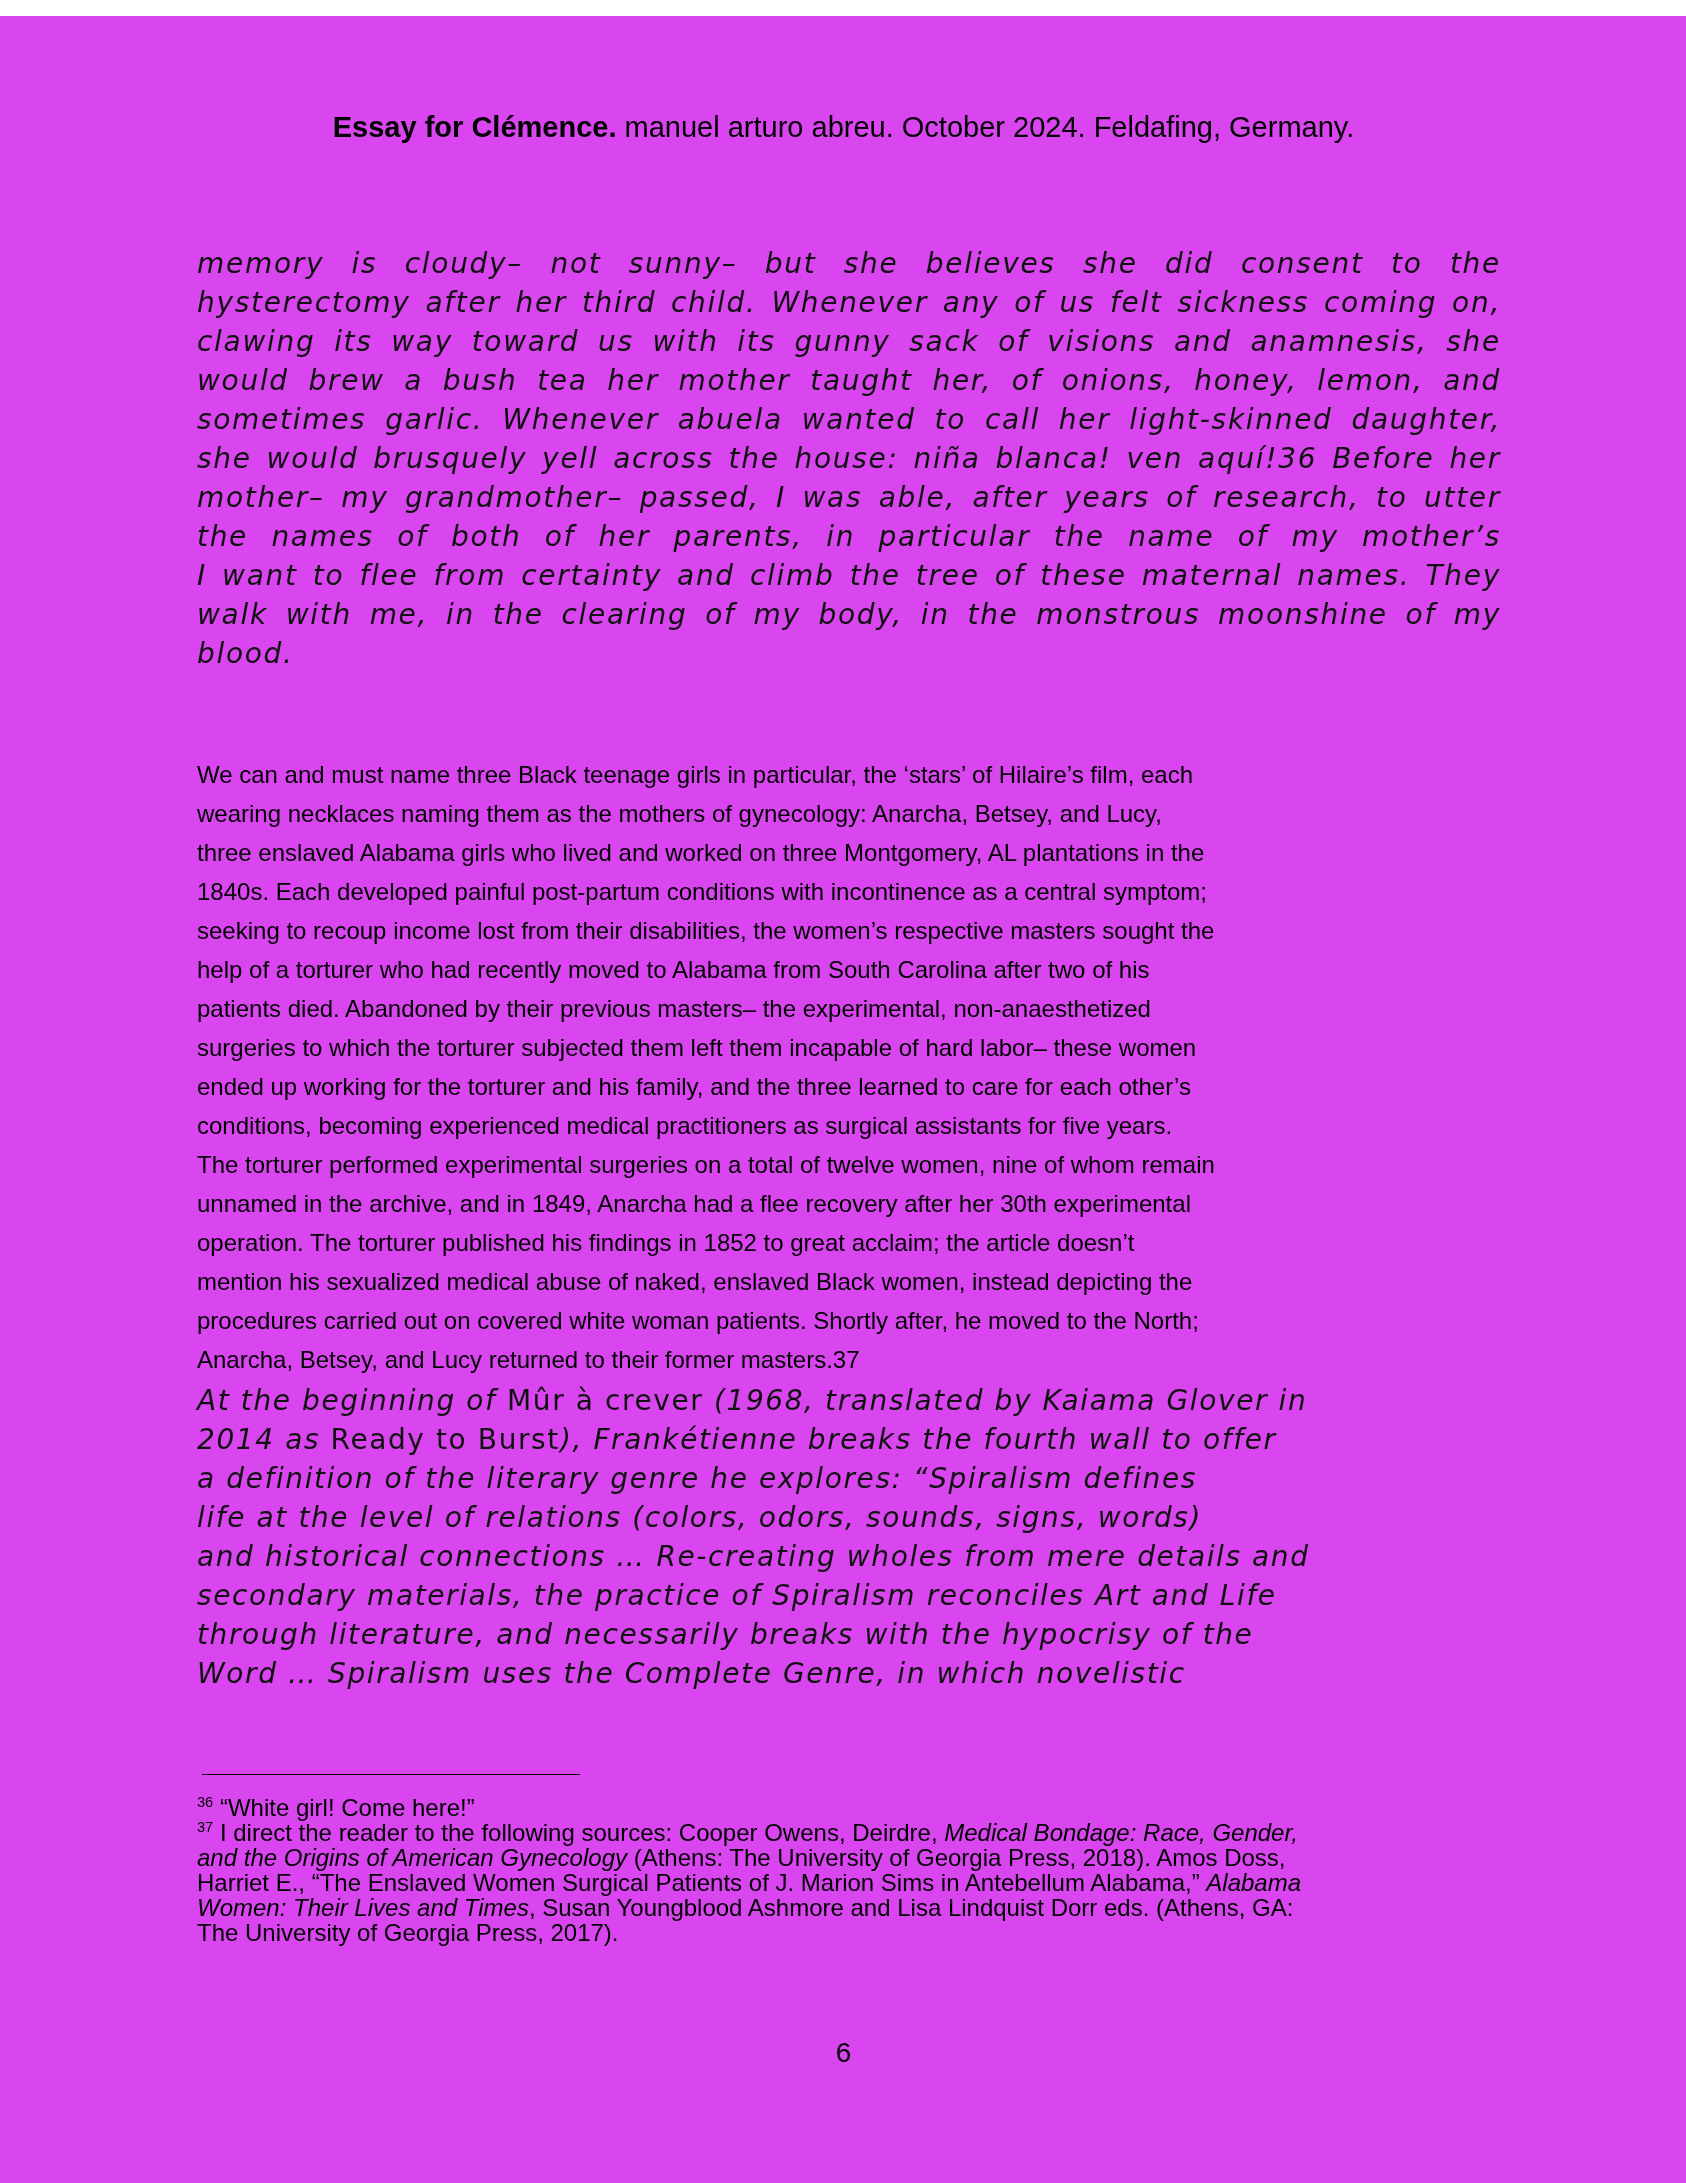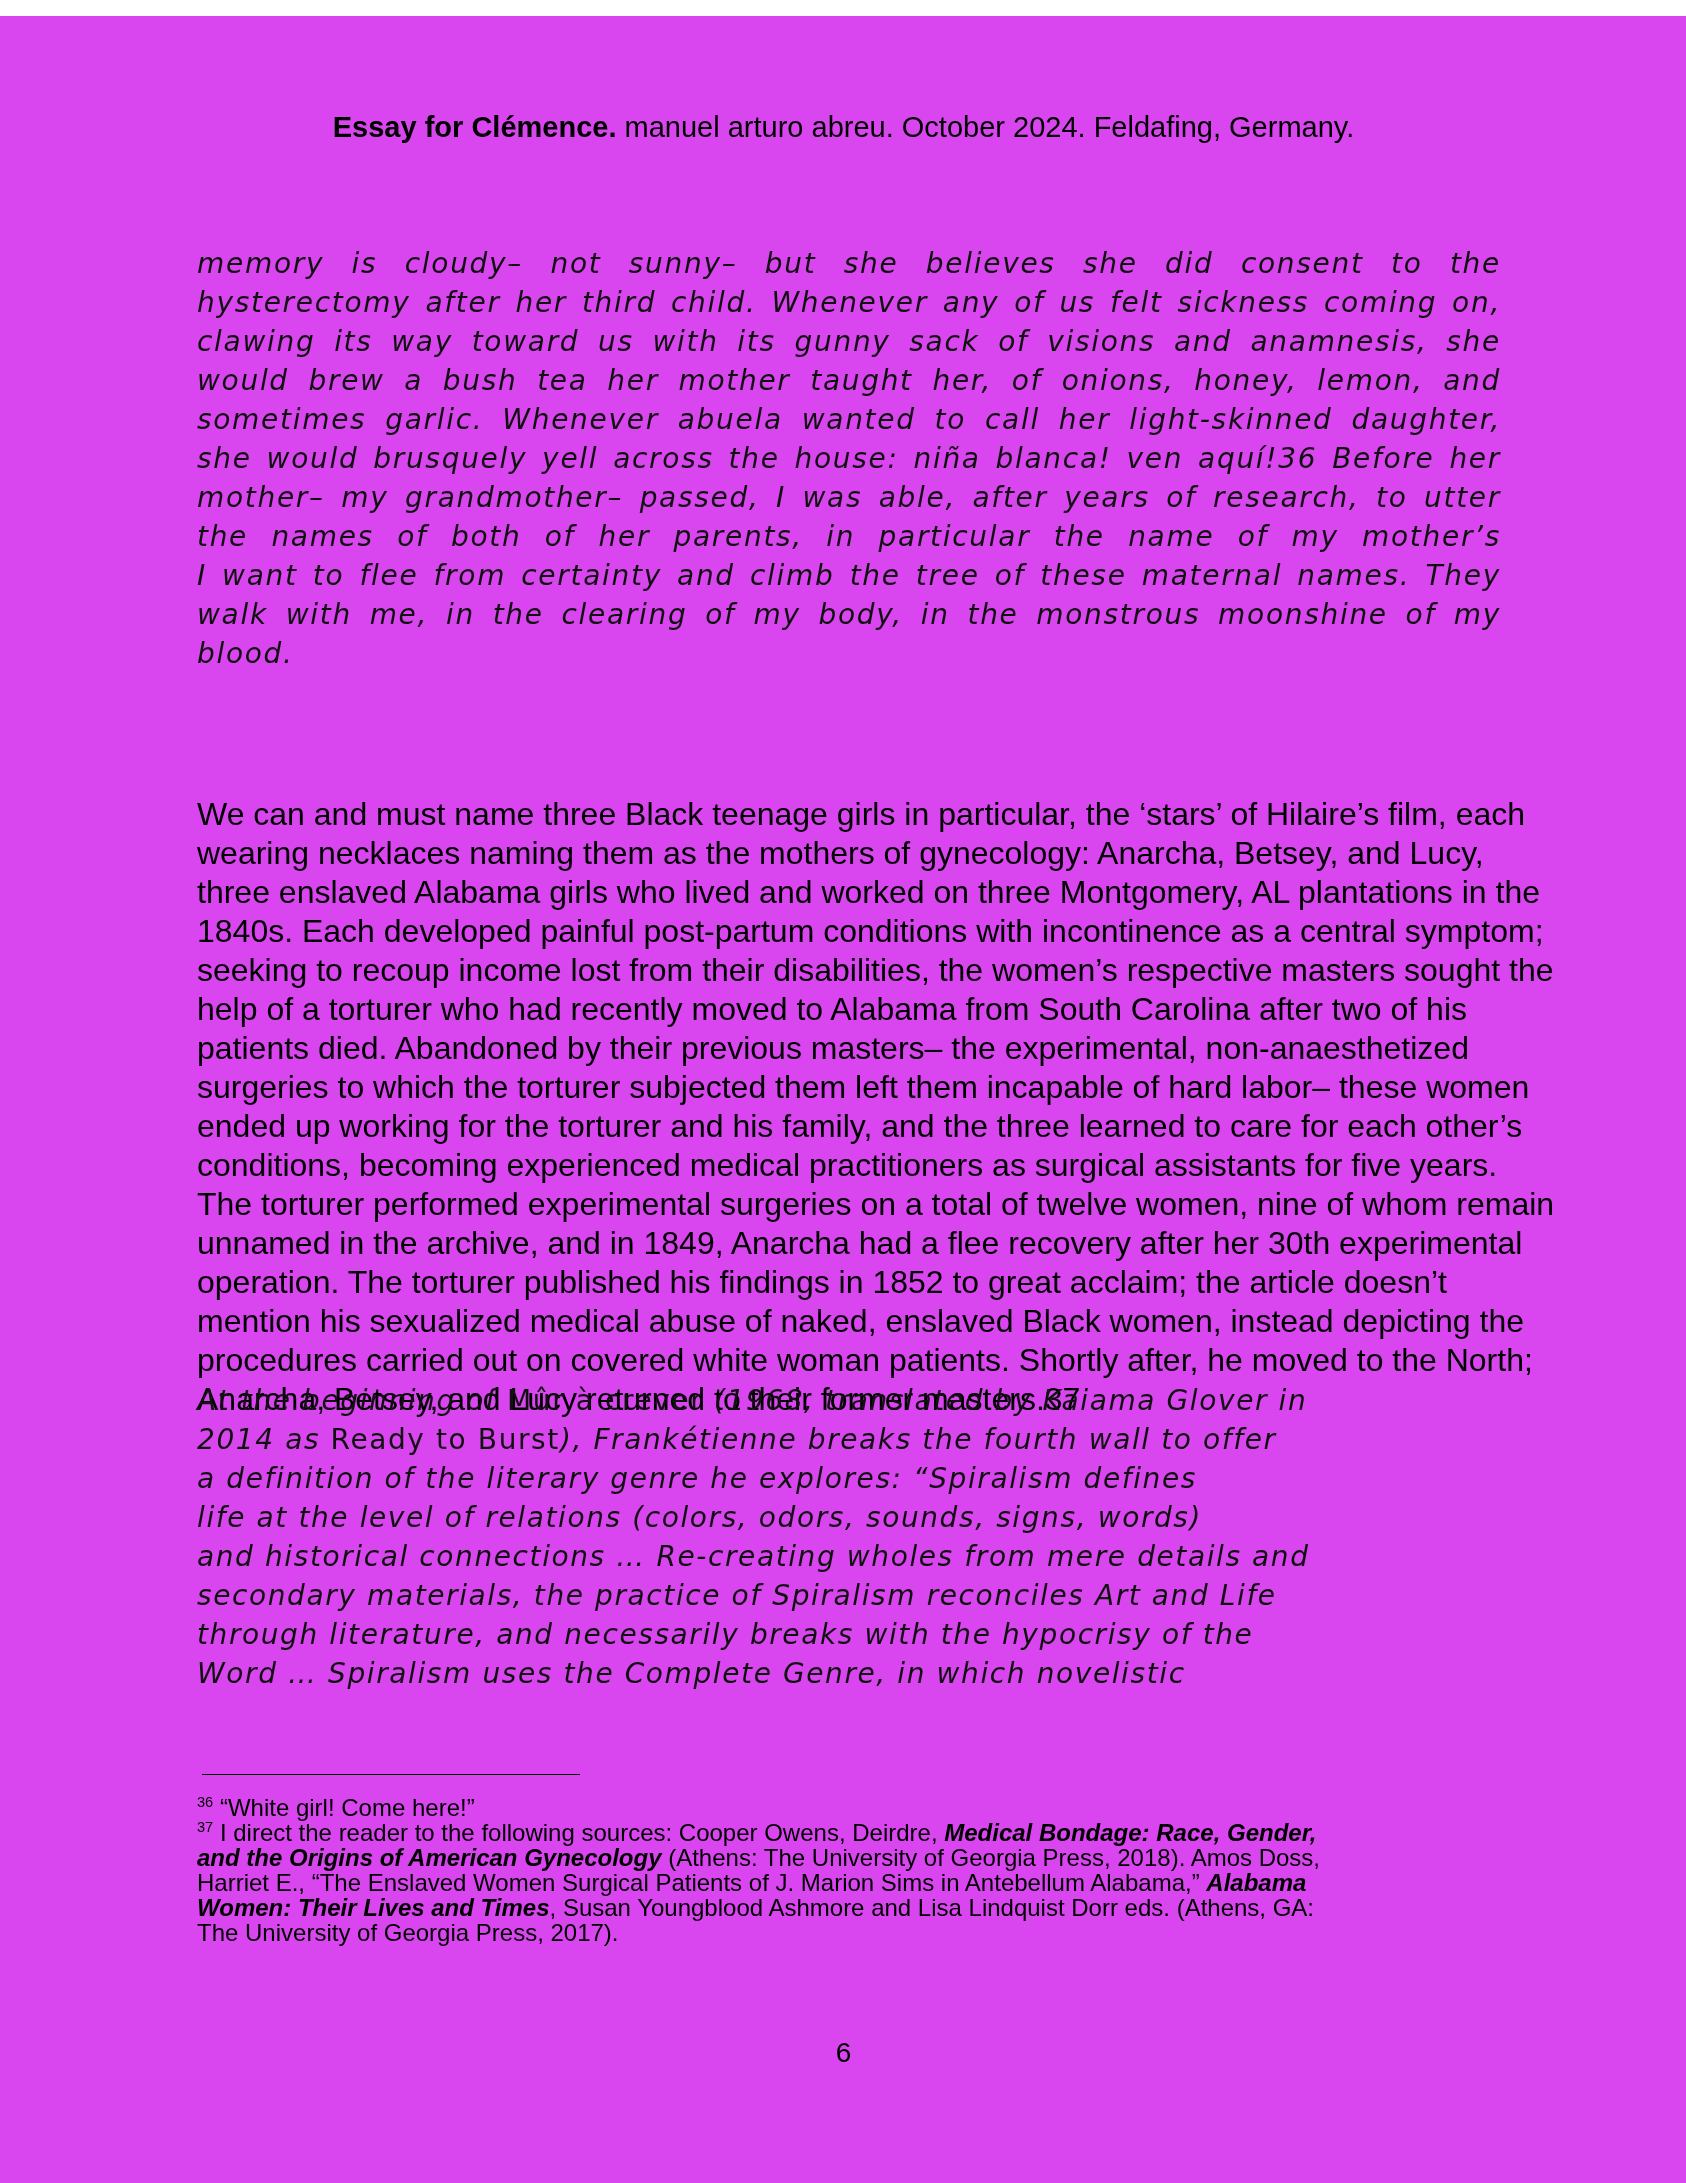--- a/index.html
+++ b/index.html
@@ -15,40 +15,40 @@
     top: 191px;
     font-family: "DejaVu Sans", sans-serif; font-style: italic; font-size: 28px;
     line-height: 39px; letter-spacing: 1.7px; text-align: justify; font-weight: 300;
     color: #111111;
     margin-top: 37px;
   }
   .italic-para .line { display: block; text-align: justify; text-align-last: justify; white-space: nowrap; }
   .italic-para .line.last { text-align-last: left; }
   .body-para {
     top: 739px;
-    font-family: "Liberation Sans", sans-serif; font-size: 32px; line-height: 39px; margin-top: 40px;
+    font-family: "Liberation Sans", sans-serif; font-size: 24px; line-height: 39px;
   }
   .body-para .line { display: block; white-space: nowrap; }
   .quote-para {
     top: 1365px;
     font-family: "DejaVu Sans", sans-serif; font-size: 28px; line-height: 39px; letter-spacing: 1.6px;
     color: #111111;
   }
   .quote-para .line { display: block; white-space: nowrap; }
   .quote-para .it { font-style: italic; }
   .quote-para .up { font-style: normal; }
   .fn-rule { position: absolute; left: 202px; top: 1758px; width: 378px; height: 0; border-top: 1.5px solid #000; }
   .footnotes {
     top: 1779px;
     font-family: "Liberation Sans", sans-serif; font-size: 24px; line-height: 25px;
   }
   .footnotes .fn { display: block; }
   .footnotes .fn .line { display: block; white-space: nowrap; }
   .footnotes sup { font-size: 14.6px; vertical-align: 8.7px; line-height: 0; }
-  .footnotes .bi { font-weight: bold; font-style: italic; }
+  .footnotes .bi { font-weight: normal; font-style: italic; }
   .page-number {
     position: absolute; left: 0; width: 1687px; top: 2019px; text-align: center;
     font-family: "Liberation Sans", sans-serif; font-size: 28px; line-height: 36px;
   }
 </style>
 </head>
 <body>
 
 <div class="page">
 

